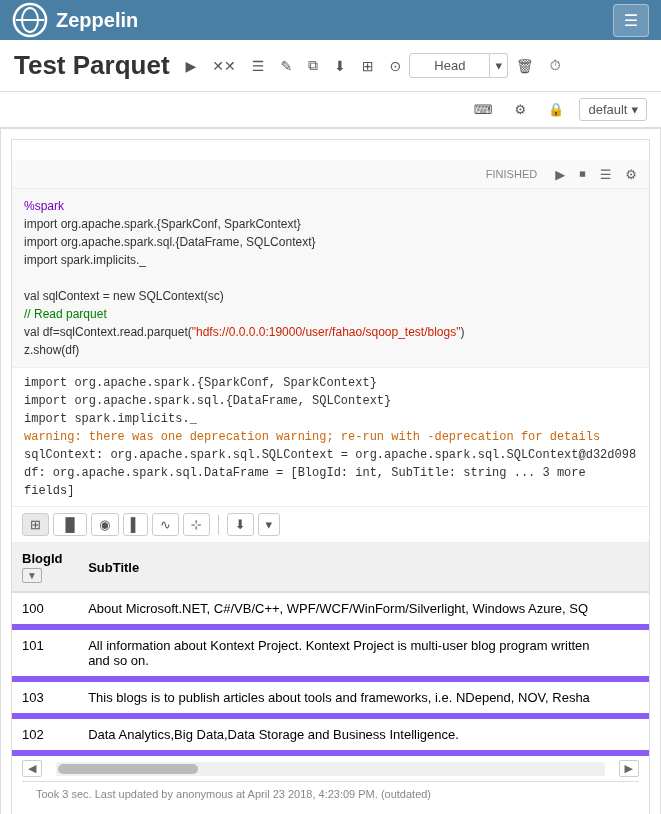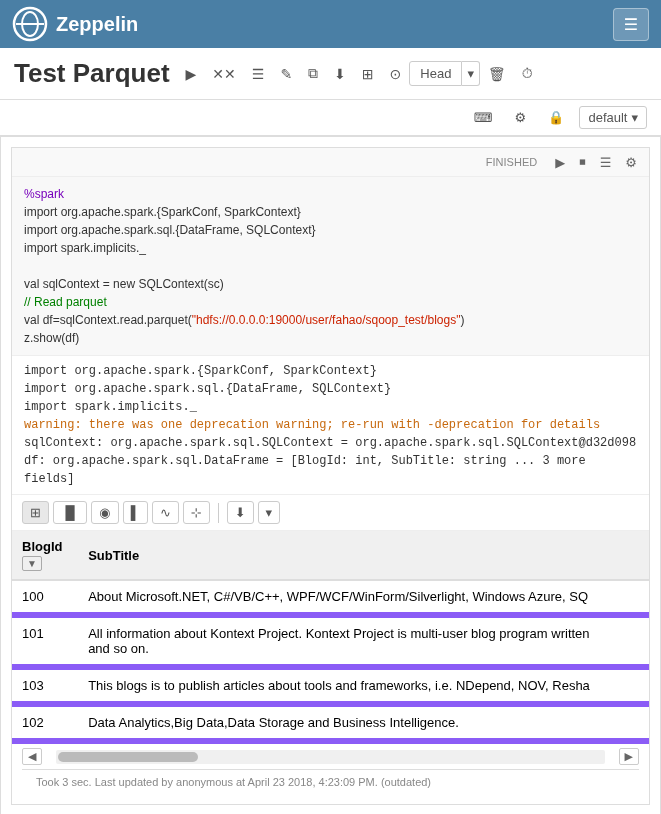--- a/index.html
+++ b/index.html
@@ -5,21 +5,21 @@
     * { box-sizing: border-box; margin: 0; padding: 0; }
     body { font-family: Arial, sans-serif; font-size: 13px; background: #f0f0f0; width: 661px; min-height: 814px; }
 
     
     .header {
       background: #4a7fa5;
       display: flex;
       align-items: center;
       justify-content: space-between;
       padding: 8px 12px;
-      height: 48px;
+      height: 40px;
     }
     .header-logo {
       display: flex;
       align-items: center;
       gap: 8px;
       color: white;
       font-size: 20px;
       font-weight: bold;
     }
     .logo-icon {
@@ -59,21 +59,21 @@
       font-size: 14px;
       color: #555;
       display: flex;
       align-items: center;
     }
     .head-btn {
       background: none;
       border: 1px solid #ccc;
       border-radius: 3px;
       cursor: pointer;
-      padding: 4px 10px;
+      padding: 4px 24px;
       font-size: 13px;
       color: #555;
       display: flex;
       align-items: center;
       gap: 4px;
     }
     .head-dropdown {
       border-left: none;
       border-radius: 0 3px 3px 0;
       padding: 4px 5px;
@@ -128,20 +128,21 @@
 
     
     .cell-header {
       display: flex;
       align-items: center;
       justify-content: flex-end;
       padding: 4px 8px;
       background: #f9f9f9;
       border-bottom: 1px solid #eee;
       gap: 6px;
+      margin-top: 20px;
     }
     .cell-status {
       font-size: 11px;
       color: #888;
       margin-right: 8px;
     }
     .cell-btn {
       background: none;
       border: none;
       cursor: pointer;

